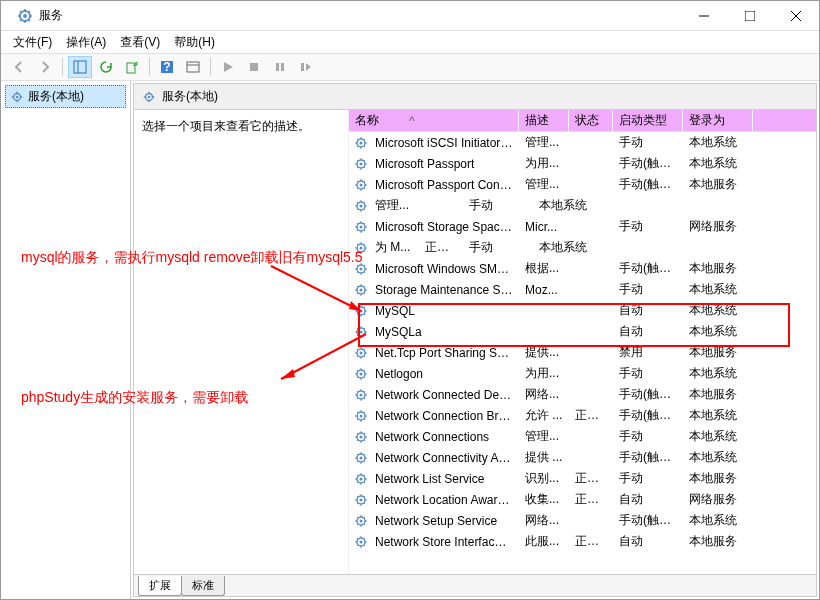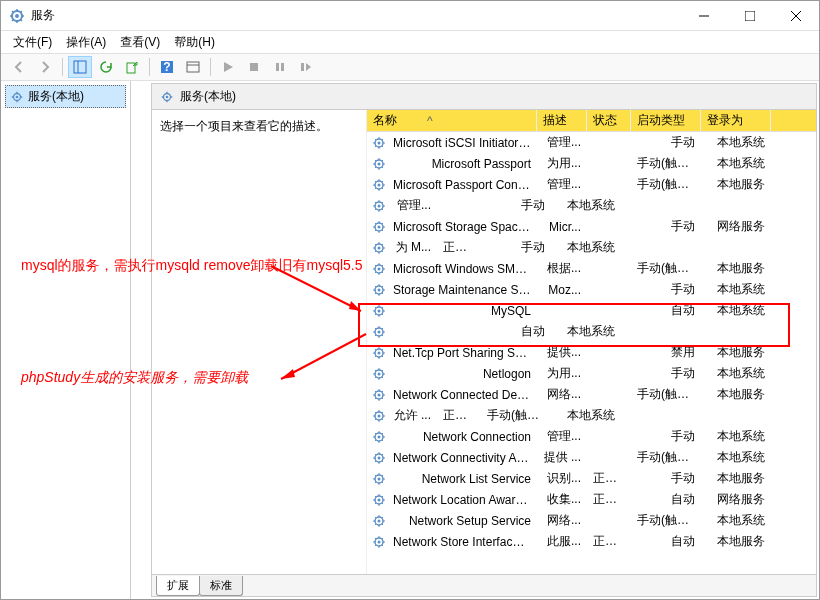--- a/index.html
+++ b/index.html
@@ -1,44 +1,44 @@
 <!DOCTYPE html>
 <html><head>
 <meta charset="utf-8">
 <style>
 * { box-sizing: border-box; margin: 0; padding: 0; font-family: "Microsoft YaHei", "Segoe UI", sans-serif; font-size: 12px; }
 body { background: #fff; width: 820px; height: 600px; overflow: hidden; border: 1px solid #999; position: relative; }
-.titlebar { height: 30px; display: flex; align-items: center; padding: 0 0 0 8px; background: #fff; border-bottom: 1px solid #e0e0e0; }
+.titlebar { height: 30px; display: flex; align-items: center; padding: 0 0 0 16px; background: #fff; border-bottom: 1px solid #e0e0e0; }
 .titlebar .ticon { width: 16px; height: 16px; margin-right: 6px; }
 .titlebar .title { flex: 1; }
 .titlebar .winbtn { width: 46px; height: 30px; display: flex; align-items: center; justify-content: center; cursor: pointer; }
 .menubar { height: 22px; display: flex; align-items: center; padding: 0 6px; gap: 2px; }
 .menubar .mitem { padding: 12px 6px; cursor: pointer; text-align: center; }
 .toolbar { height: 28px; display: flex; align-items: center; padding: 2px 6px; gap: 2px; border-top: 1px solid #e0e0e0; border-bottom: 1px solid #e0e0e0; background: #f9f9f9; }
 .toolbar .tbtn { width: 24px; height: 22px; display: flex; align-items: center; justify-content: center; cursor: pointer; border: 1px solid transparent; }
 .toolbar .tbtn.disabled { opacity: 0.4; cursor: default; }
 .toolbar .tbtn.sel { background: #cce8ff; border: 1px solid #99d1ff; }
 .toolbar .sep { width: 1px; height: 18px; background: #ccc; margin: 0 3px; }
-.mainarea { display: flex; height: calc(600px - 30px - 22px - 28px - 2px); gap: 18px; }
+.mainarea { display: flex; height: calc(600px - 30px - 22px - 28px - 2px); }
 .leftpane { width: 130px; border-right: 1px solid #ccc; background: #fff; padding: 4px; }
 .leftpane .treenode { display: flex; align-items: center; gap: 4px; padding: 2px 4px; background: #cce8ff; border: 1px dotted #666; }
 .rightpane { flex: 1; display: flex; flex-direction: column; position: relative; border: 1px solid #ccc; margin: 2px; }
 .rp-header { height: 26px; background: #f0f0f0; border-bottom: 1px solid #ccc; display: flex; align-items: center; padding: 0 8px; gap: 6px; }
 .rp-body { flex: 1; display: flex; overflow: hidden; }
 .rp-desc { width: 215px; padding: 8px; border-right: 1px solid #eee; }
 .rp-list { flex: 1; position: relative; overflow: hidden; }
-.listhead { height: 22px; display: flex; background: #fde047; border-bottom: 1px solid #e0e0e0; position: sticky; top: 0; }
+.listhead { height: 22px; display: flex; background: #f0abfc; border-bottom: 1px solid #e0e0e0; position: sticky; top: 0; }
 .listhead .col { padding: 3px 6px; border-right: 1px solid #eee; display: flex; align-items: center; cursor: pointer; }
 .col-name { width: 170px; }
 .col-desc { width: 50px; }
 .col-status { width: 44px; }
 .col-start { width: 70px; }
 .col-logon { width: 70px; }
 .listrows { overflow-y: scroll; height: calc(100% - 22px); }
-.row { height: 21px; display: flex; align-items: center; text-align: right; }
+.row { height: 21px; display: flex; align-items: center; }
 .row .cell { padding: 0 6px; white-space: nowrap; overflow: hidden; text-overflow: ellipsis; }
 .row .ricon { width: 16px; height: 16px; flex-shrink: 0; margin-left: 4px; }
 .rp-tabs { height: 22px; display: flex; align-items: flex-end; padding-left: 4px; border-top: 1px solid #ccc; background: #f5f5f5; }
 .rp-tabs .tab { padding: 2px 10px; border: 1px solid #999; border-top: none; background: #fff; cursor: pointer; font-size: 11px; margin-right: -1px; border-radius: 0 0 3px 3px; }
 .rp-tabs .tab.inactive { background: #eee; margin-top: 48px; }
 .gear { width: 14px; height: 14px; }
 .annot { position: absolute; color: #ff0000; font-size: 14px; font-weight: normal; pointer-events: none; z-index: 10; }
 .redbox { position: absolute; border: 2px solid #ff0000; pointer-events: none; z-index: 9; }
 .arrow-svg { position: absolute; pointer-events: none; z-index: 9; }
 </style>
@@ -287,20 +287,21 @@
               <div class="cell col-status"></div>
               <div class="cell col-start">自动</div>
               <div class="cell col-logon">本地系统</div>
             </div>
             <div class="row">
               <svg class="ricon" viewBox="0 0 16 16">
                 <circle cx="8" cy="8" r="4" fill="none" stroke="#5a8fc7" stroke-width="1.5"></circle>
                 <circle cx="8" cy="8" r="1.5" fill="#5a8fc7"></circle>
                 <path d="M8 2v2M8 12v2M2 8h2M12 8h2M4 4l1 1M11 11l1 1M4 12l1-1M11 5l1-1" stroke="#5a8fc7" stroke-width="1"></path>
               </svg>
+              <div class="cell col-name" style="width:150px">MySQLa</div>
               <div class="cell col-desc"></div>
               <div class="cell col-status"></div>
               <div class="cell col-start">自动</div>
               <div class="cell col-logon">本地系统</div>
             </div>
             <div class="row">
               <svg class="ricon" viewBox="0 0 16 16">
                 <circle cx="8" cy="8" r="4" fill="none" stroke="#5a8fc7" stroke-width="1.5"></circle>
                 <circle cx="8" cy="8" r="1.5" fill="#5a8fc7"></circle>
                 <path d="M8 2v2M8 12v2M2 8h2M12 8h2M4 4l1 1M11 11l1 1M4 12l1-1M11 5l1-1" stroke="#5a8fc7" stroke-width="1"></path>
@@ -334,32 +335,33 @@
               <div class="cell col-status"></div>
               <div class="cell col-start">手动(触发...</div>
               <div class="cell col-logon">本地服务</div>
             </div>
             <div class="row">
               <svg class="ricon" viewBox="0 0 16 16">
                 <circle cx="8" cy="8" r="4" fill="none" stroke="#5a8fc7" stroke-width="1.5"></circle>
                 <circle cx="8" cy="8" r="1.5" fill="#5a8fc7"></circle>
                 <path d="M8 2v2M8 12v2M2 8h2M12 8h2M4 4l1 1M11 11l1 1M4 12l1-1M11 5l1-1" stroke="#5a8fc7" stroke-width="1"></path>
               </svg>
+              <div class="cell col-name" style="width:150px">Network Connection Bro...</div>
               <div class="cell col-desc">允许 ...</div>
               <div class="cell col-status">正在...</div>
               <div class="cell col-start">手动(触发...</div>
               <div class="cell col-logon">本地系统</div>
             </div>
             <div class="row">
               <svg class="ricon" viewBox="0 0 16 16">
                 <circle cx="8" cy="8" r="4" fill="none" stroke="#5a8fc7" stroke-width="1.5"></circle>
                 <circle cx="8" cy="8" r="1.5" fill="#5a8fc7"></circle>
                 <path d="M8 2v2M8 12v2M2 8h2M12 8h2M4 4l1 1M11 11l1 1M4 12l1-1M11 5l1-1" stroke="#5a8fc7" stroke-width="1"></path>
               </svg>
-              <div class="cell col-name" style="width:150px">Network Connection</div>
+              <div class="cell col-name" style="width:150px">Network Connections</div>
               <div class="cell col-desc">管理...</div>
               <div class="cell col-status"></div>
               <div class="cell col-start">手动</div>
               <div class="cell col-logon">本地系统</div>
             </div>
             <div class="row">
               <svg class="ricon" viewBox="0 0 16 16">
                 <circle cx="8" cy="8" r="4" fill="none" stroke="#5a8fc7" stroke-width="1.5"></circle>
                 <circle cx="8" cy="8" r="1.5" fill="#5a8fc7"></circle>
                 <path d="M8 2v2M8 12v2M2 8h2M12 8h2M4 4l1 1M11 11l1 1M4 12l1-1M11 5l1-1" stroke="#5a8fc7" stroke-width="1"></path>
@@ -421,22 +423,22 @@
           </div>
       </div>
     </div>
     <div class="rp-tabs">
       <div class="tab">扩展</div>
       <div class="tab inactive">标准</div>
     </div>
   </div>
 </div>
 
-<div class="annot" style="left:20px; top:256px;">mysql的服务，需执行mysqld remove卸载旧有mysql5.5</div>
-<div class="annot" style="left:20px; top:368px;font-style:italic;">phpStudy生成的安装服务，需要卸载</div>
+<div class="annot" style="left:20px; top:248px;">mysql的服务，需执行mysqld remove卸载旧有mysql5.5</div>
+<div class="annot" style="left:20px; top:388px;">phpStudy生成的安装服务，需要卸载</div>
 <div class="redbox" style="left:357px; top:302px; width:432px; height:44px;"></div>
 <svg class="arrow-svg" style="left:260px; top:260px;" width="120" height="60">
     <line x1="10" y1="5" x2="100" y2="50" stroke="#ff0000" stroke-width="2"></line>
     <polygon points="100,50 90,40 88,48" fill="#ff0000"></polygon>
   </svg>
 <svg class="arrow-svg" style="left:270px; top:328px;" width="110" height="60">
     <line x1="95" y1="5" x2="10" y2="50" stroke="#ff0000" stroke-width="2"></line>
     <polygon points="10,50 22,40 24,48" fill="#ff0000"></polygon>
   </svg>
 

